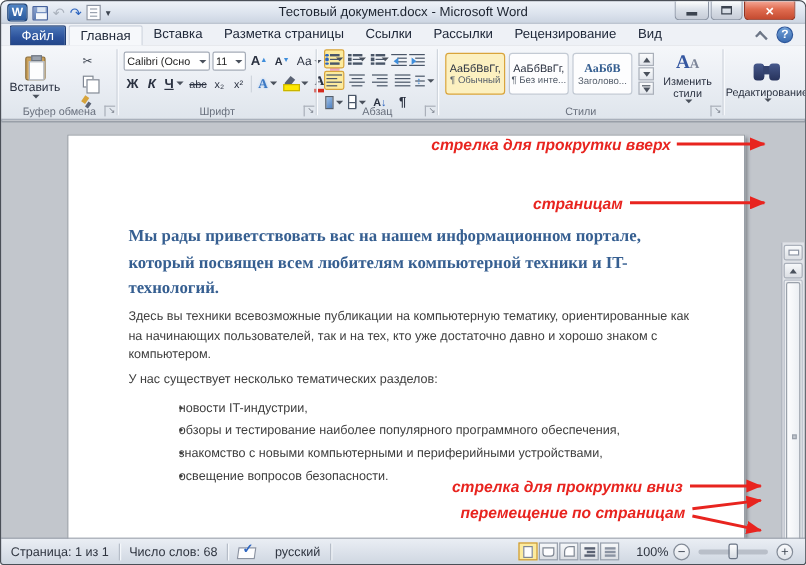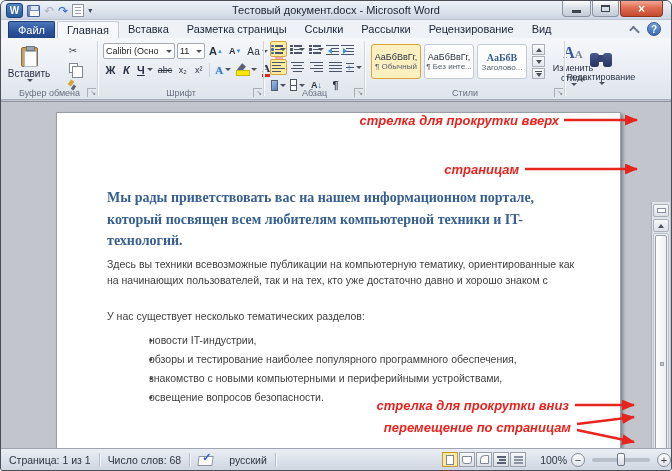--- a/index.html
+++ b/index.html
@@ -119,21 +119,21 @@
   .indent-ico i:nth-child(1){top:0;width:13px;} .indent-ico i:nth-child(2){top:3px;}
   .indent-ico i:nth-child(3){top:6px;} .indent-ico i:nth-child(4){top:9px;width:13px;}
   .indent-ico .arr{position:absolute;left:0;top:3.5px;width:0;height:0;border-top:3px solid transparent;border-bottom:3px solid transparent;}
   .ind-dec .arr{border-right:4px solid #3f8edb;} .ind-inc .arr{border-left:4px solid #3f8edb;}
   .spacing-ico{width:13px;height:11px;position:relative;}
   .spacing-ico i{position:absolute;right:0;height:1.5px;width:8px;background:#4a5668;}
   .spacing-ico i:nth-child(1){top:1px;} .spacing-ico i:nth-child(2){top:5px;} .spacing-ico i:nth-child(3){top:9px;}
   .spacing-ico .ud{position:absolute;left:0;top:0;font-size:8px;color:#3f8edb;line-height:11px;}
   .pilcrow{font-size:11px;font-weight:bold;color:#2a3140;}
   
-  .g-styles{width:200px;}
+  .g-styles{width:238px;}
   .cards{position:absolute;left:6px;top:6px;display:flex;gap:3px;}
   .scard{width:50px;height:35px;background:#fdfdfe;border:1px solid #c3cad4;border-radius:3px;
     display:flex;flex-direction:column;align-items:center;justify-content:center;overflow:hidden;}
   .scard.sel{background:#fcf0c0;border-color:#d9a43b;}
   .sprev{font-size:9px;color:#2a3140;white-space:nowrap;}
   .sprev.hstyle{color:#365f91;font-weight:bold;font-family:"Liberation Serif",serif;font-size:10px;}
   .sname{font-size:8px;color:#555e6b;white-space:nowrap;}
   .gal-scroll{position:absolute;left:167px;top:6px;display:flex;flex-direction:column;gap:1px;}
   .gs-btn{width:13px;height:11px;border:1px solid #aab0ba;background:linear-gradient(#fbfcfd,#e2e6ec);
     display:flex;align-items:center;justify-content:center;}
@@ -177,21 +177,21 @@
   .thumb-grip{position:absolute;left:4px;top:126px;width:4px;height:4px;background:#c2c7cf;border:1px solid #9aa1ab;}
   
   .statusbar{position:absolute;left:0;bottom:0;width:100%;height:22px;
     background:linear-gradient(#eaeef4,#dae0e9 60%,#cfd7e1);border-top:1px solid #9ea5b0;
     display:flex;align-items:center;font-size:10.5px;color:#2f3540;}
   .st-item{padding:0 8px;white-space:nowrap;}
   .st-sep{width:1px;height:14px;background:#b6bdc8;box-shadow:1px 0 0 #f4f7fb;}
   .spell-ico{width:15px;height:12px;position:relative;margin:0 8px;}
   .spell-ico:before{content:"";position:absolute;left:0;top:2px;width:13px;height:8px;background:#fdfdfe;border:1px solid #8b93a2;transform:skewX(-8deg);}
   .spell-ico .chk{position:absolute;left:4px;top:-3px;color:#2f66c0;font-size:11px;font-weight:bold;}
-  .st-right{margin-left:auto;display:flex;align-items:center;gap:4px;}
+  .st-right{margin-left:auto;display:flex;align-items:center;gap:4px;padding-right:10px;}
   .view-btns{display:flex;gap:1px;margin-right:10px;}
   .vbtn{width:16px;height:15px;border:1px solid #98a0ac;background:linear-gradient(#f6f8fa,#dcdfe4);
     display:flex;align-items:center;justify-content:center;}
   .vbtn.sel{border-color:#c89738;background:#fceb9e;}
   .v-ico{width:8px;height:10px;background:#fdfdfe;border:1px solid #7f8793;}
   .v-book{width:10px;height:8px;background:#fdfdfe;border:1px solid #7f8793;border-radius:0 0 3px 3px;}
   .v-web{width:9px;height:9px;background:#fdfdfe;border:1px solid #7f8793;border-radius:50% 0 0 0;}
   .v-out{width:9px;height:9px;position:relative;}
   .v-out i{position:absolute;left:0;height:1.5px;width:9px;background:#5a6273;}
   .v-out i:nth-child(1){top:1px;} .v-out i:nth-child(2){top:4px;left:2px;width:7px;} .v-out i:nth-child(3){top:7px;}
@@ -506,20 +506,21 @@
   <div class="docarea">
     <div class="page">
       <div class="doc-text heading">
         <div>Мы рады приветствовать вас на нашем информационном портале,</div>
         <div>который посвящен всем любителям компьютерной техники и IT-</div>
         <div>технологий.</div>
       </div>
       <div class="doc-text para1">
         <div>Здесь вы техники всевозможные публикации на компьютерную тематику, ориентированные как</div>
         <div>на начинающих пользователей, так и на тех, кто уже достаточно давно и хорошо знаком с</div>
+        <div>компьютером.</div>
       </div>
       <div class="doc-text para2">У нас существует несколько тематических разделов:</div>
       <div class="doc-text bullets">
         <div class="bullet-row">
             <span class="bullet-dot">•</span>
             <span>новости IT-индустрии,</span>
           </div>
         <div class="bullet-row">
             <span class="bullet-dot">•</span>
             <span>обзоры и тестирование наиболее популярного программного обеспечения,</span>

